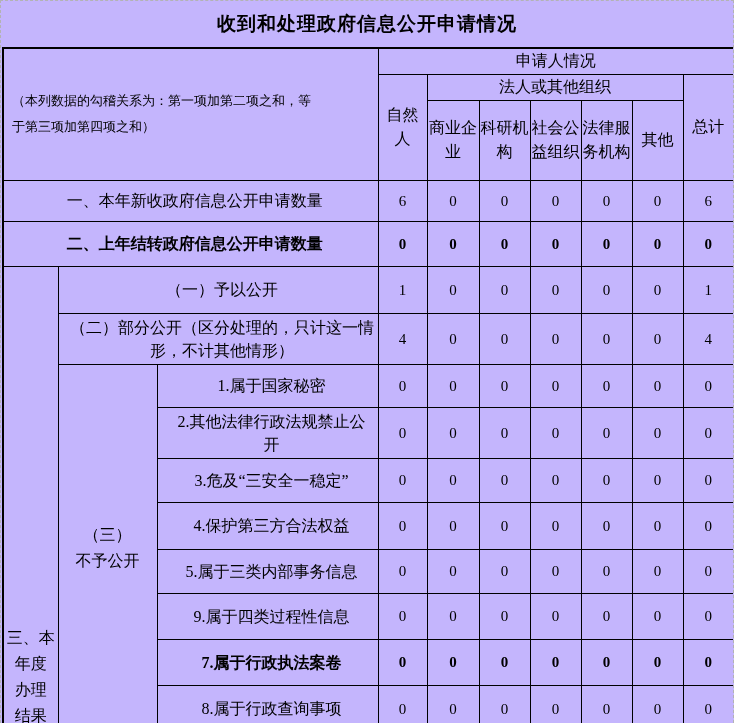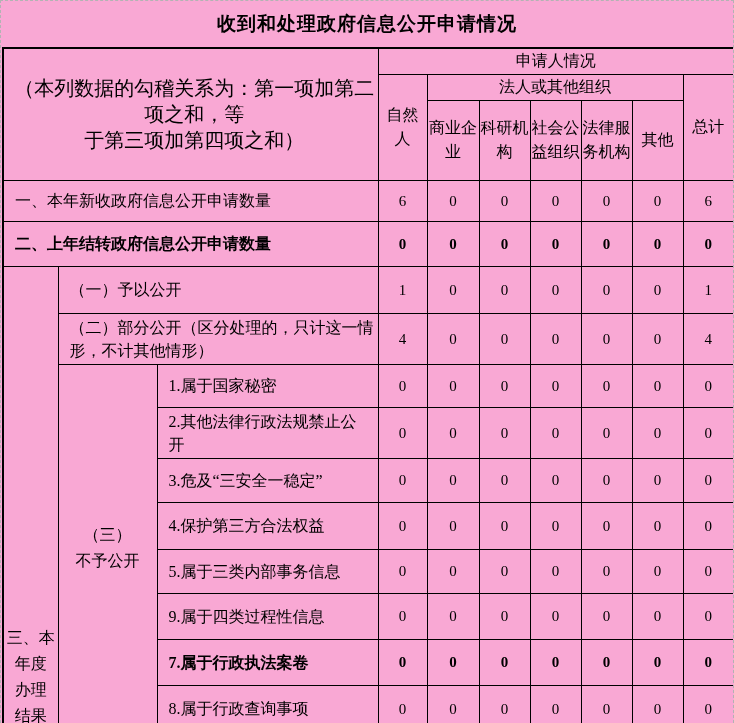--- a/index.html
+++ b/index.html
@@ -6,21 +6,21 @@
   .page{
     position:relative;
     width:734px;height:723px;
     box-sizing:border-box;
     overflow:hidden;
     border-top:1px dashed #b3b3b3;
     border-left:1px dashed #b3b3b3;
     border-right:1px dashed #b3b3b3;
     font-family:"Liberation Serif","DejaVu Serif",serif;
     color:#000;
-    background:#f9a8d4;
+    background:#c4b5fd;
   }
   .title{
     height:46px;
     display:flex;align-items:center;justify-content:center;
     font-size:19px;font-weight:bold;letter-spacing:1px;
   }
   table.main{
     border-collapse:collapse;
     table-layout:fixed;
     width:731px;
@@ -30,27 +30,27 @@
   td{
     border:1px solid #000;
     vertical-align:middle;
     font-size:16px;
     line-height:24px;
     padding:0;
     overflow:hidden;
   }
   td.hc{text-align:center;padding:0 1px;margin-left:12px;}
   td.note{
-    font-size:20px;
-    text-align:center;
+    font-size:13px;
+    text-align:left;
     padding:2px 1px 2px 8px;
     line-height:26px;
     white-space:pre-line;
   }
-  td.lab{text-align:left;padding:2px 3px 2px 11px;white-space:pre-line;line-height:23px;}
+  td.lab{text-align:center;padding:2px 3px 2px 11px;white-space:pre-line;line-height:23px;}
   td.v{text-align:center;font-size:15px;}
   td.grpA{
     vertical-align:bottom;
     text-align:center;
     padding:0 0 3px 0;
     line-height:26px;
     white-space:pre-line;
   }
   td.grpB{
     text-align:center;

